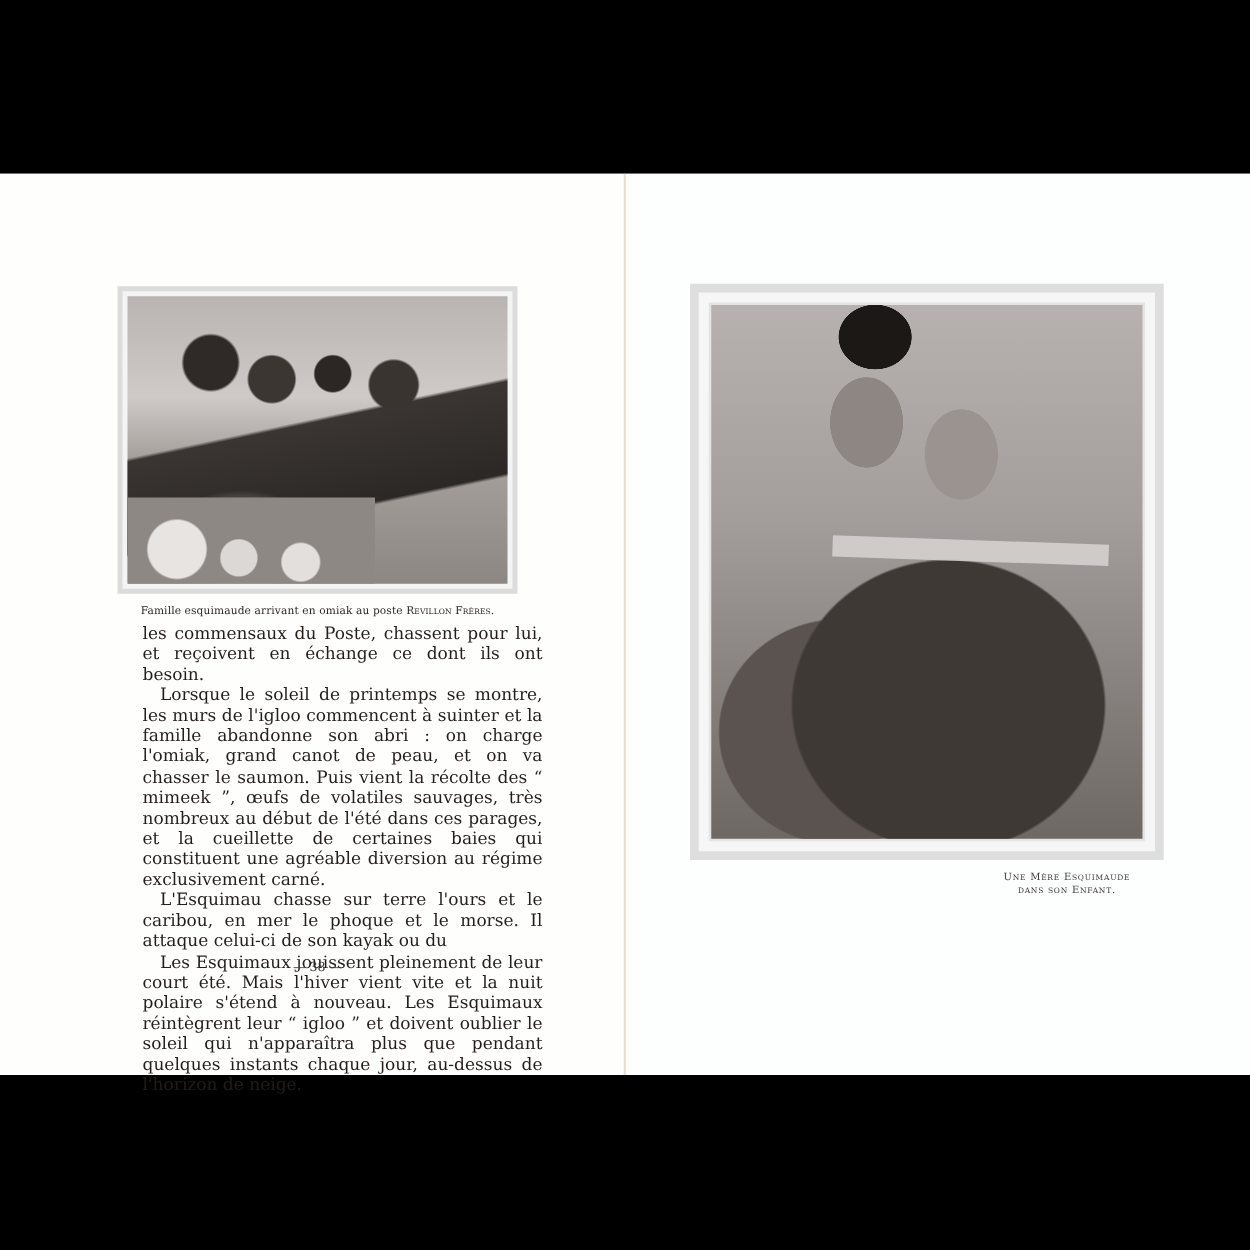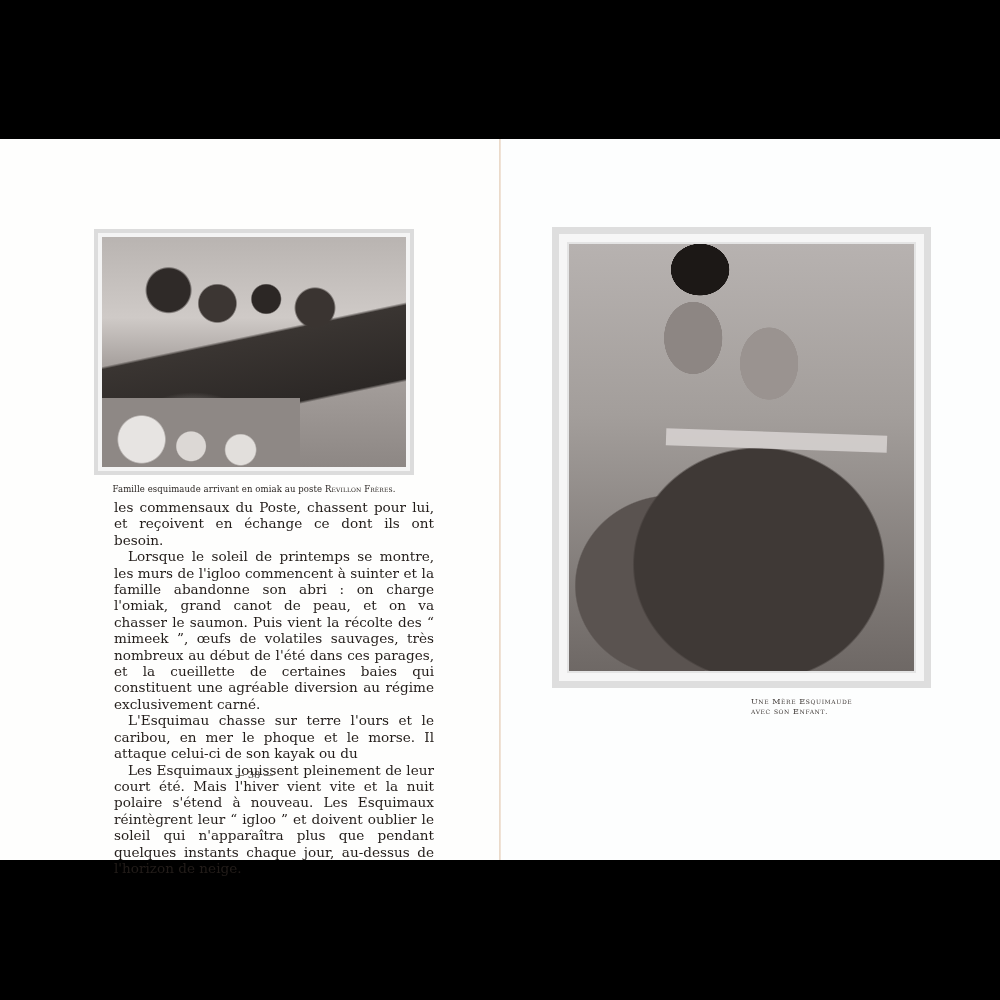--- a/index.html
+++ b/index.html
@@ -41,21 +41,21 @@
   .frame-right .inner2 { width:100%; height:100%; background:#e4e4e4; box-sizing:border-box; padding:2px; }
   .photo-mother { background:
       radial-gradient(ellipse 14% 10% at 38% 6%, #1c1816 0 60%, transparent 61%),
       radial-gradient(ellipse 12% 12% at 36% 22%, #8d8683 0 70%, transparent 71%),
       radial-gradient(ellipse 12% 12% at 58% 28%, #9a9390 0 70%, transparent 71%),
       radial-gradient(ellipse 60% 45% at 55% 75%, #3f3936 0 60%, transparent 61%),
       radial-gradient(ellipse 40% 30% at 30% 80%, #5a5350 0 70%, transparent 71%),
       linear-gradient(to bottom, #b7b2b0 0%, #a39e9b 40%, #6e6865 100%); }
   .photo-mother .stripe { position:absolute; left:28%; top:44%; width:64%; height:4%; background:#d8d4d2; transform:rotate(2deg); opacity:0.85; }
 
-  .caption-right { position:absolute; left:250px; top:558px; width:205px; text-align:left; font-size:8px; line-height:10px; color:#403a37; font-variant:small-caps; letter-spacing:0.6px; }
+  .caption-right { position:absolute; left:250px; top:558px; width:205px; text-align:center; font-size:8px; line-height:10px; color:#403a37; font-variant:small-caps; letter-spacing:0.6px; }
 </style>
 </head>
 <body>
 
 <div class="spread">
   <div class="page left">
     <div class="frame-left">
       <div class="inner">
         <div class="photo photo-boat" title="Eskimo family arriving in an omiak (skin boat) at the trading post">
           <div class="figs"></div>
@@ -82,16 +82,16 @@
       <div class="inner">
         <div class="inner2">
           <div class="photo photo-mother" title="Eskimo mother carrying her child in a fur parka">
             <div class="stripe"></div>
           </div>
         </div>
       </div>
     </div>
     <div class="caption-right">
       <div>Une Mère Esquimaude</div>
-      <div>avec son Enfant.</div>
+      <div>dans son Enfant.</div>
     </div>
   </div>
 </div>
 
 </body></html>

